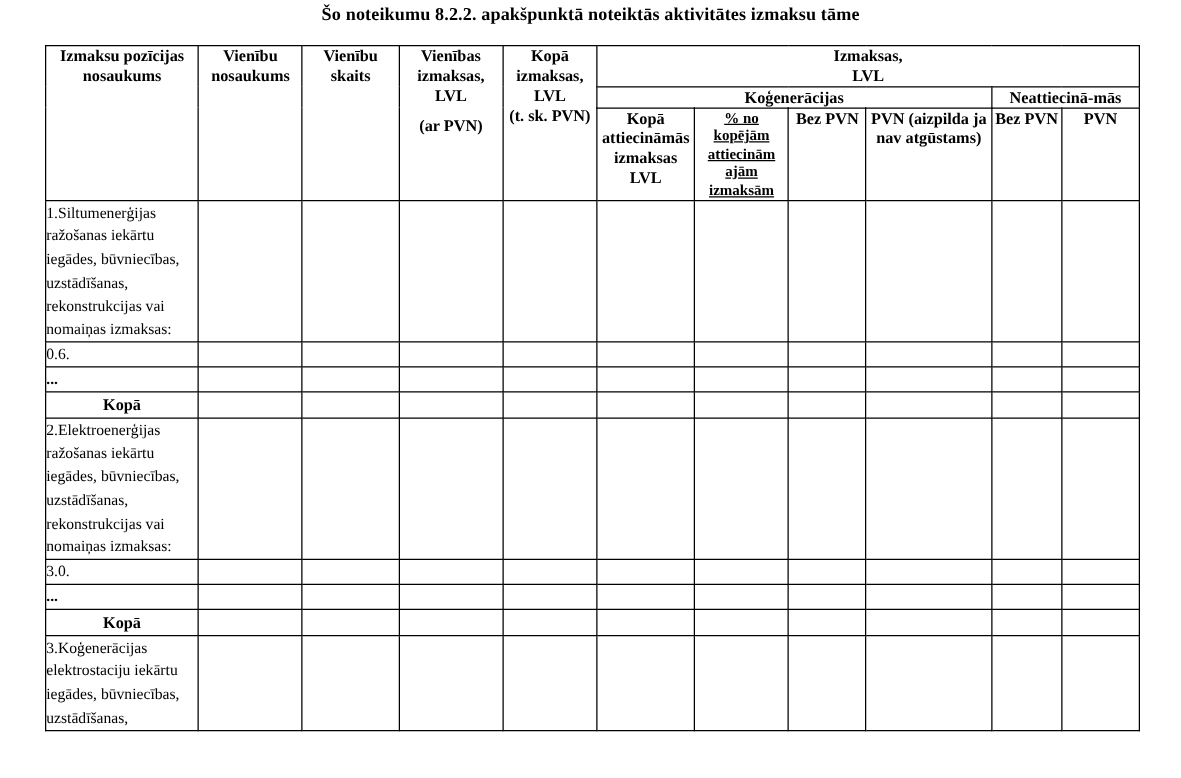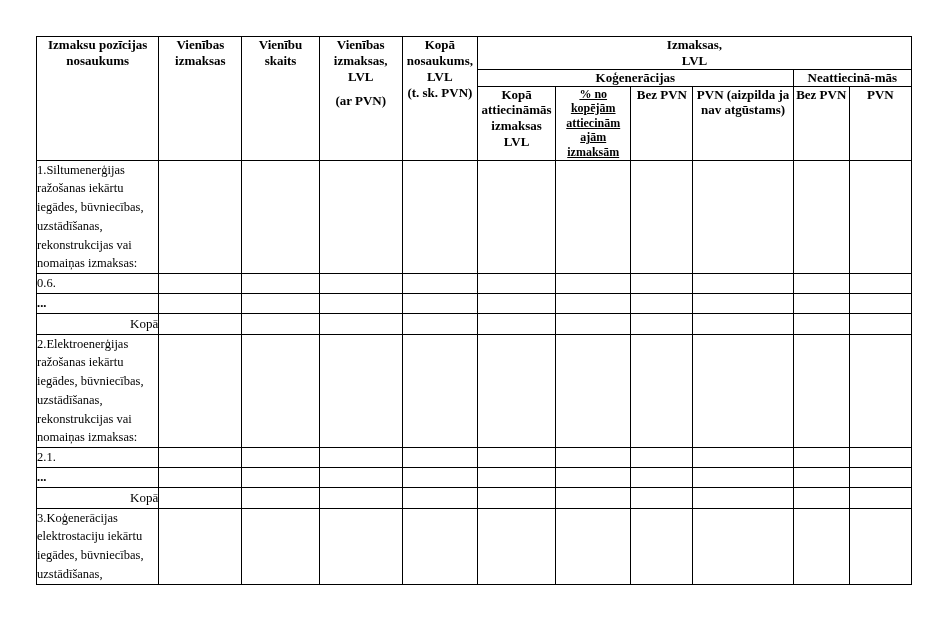--- a/index.html
+++ b/index.html
@@ -61,64 +61,65 @@
     font-size: 12.5px;
     line-height: 1.5;
     padding: 1px 2px 1px 3px;
     height: 19px;
   }
   .rowcell.tall {
     line-height: 1.5;
     margin-left: 29px;
   }
   .total-label {
-    text-align: right;
-    font-weight: normal;
+    text-align: center;
+    font-weight: bold;
     font-size: 13px;
     padding: 1px 6px 1px 3px;
     line-height: 1.5;
     height: 19px;
   }
   .cell-text {
     display: block;
   }
 </style>
 </head>
 <body>
 
 <div class="page">
 
+  <div class="doc-title">Šo noteikumu 8.2.2. apakšpunktā noteiktās aktivitātes izmaksu tāme</div>
 
   <div class="table-wrap">
     <table class="cost-table">
       <colgroup>
         <col style="width:122px">
         <col style="width:83px">
         <col style="width:77px">
         <col style="width:83px">
         <col style="width:75px">
         <col style="width:78px">
         <col style="width:75px">
         <col style="width:62px">
         <col style="width:100px">
         <col style="width:56px">
         <col style="width:62px">
       </colgroup>
       <thead>
         <tr>
           <td class="hd" rowspan="4">Izmaksu pozīcijas nosaukums</td>
-          <td class="hd" rowspan="4">Vienības izmaksas</td>
+          <td class="hd" rowspan="4">Vienību nosaukums</td>
           <td class="hd" rowspan="4">Vienību skaits</td>
           <td class="hd" rowspan="4">
             <span class="cell-text">Vienības izmaksas, LVL</span>
             <span class="cell-text" style="display:block;height:8px"></span>
             <span class="cell-text">(ar PVN)</span>
           </td>
           <td class="hd" rowspan="4">
-            <span class="cell-text">Kopā nosaukums, LVL</span>
+            <span class="cell-text">Kopā izmaksas, LVL</span>
             <span class="cell-text">(t. sk. PVN)</span>
           </td>
           <td class="hd" colspan="6">
             <span class="cell-text">Izmaksas,</span>
             <span class="cell-text">LVL</span>
           </td>
         </tr>
         <tr>
           <td class="hd" colspan="4">Koģenerācijas</td>
           <td class="hd" colspan="2" rowspan="2">Neattiecinā-mās</td>
@@ -200,21 +201,21 @@
           <td class="rowcell"></td>
           <td class="rowcell"></td>
           <td class="rowcell"></td>
           <td class="rowcell"></td>
           <td class="rowcell"></td>
           <td class="rowcell"></td>
           <td class="rowcell"></td>
         </tr>
 
         <tr>
-          <td class="rowcell">2.1.</td>
+          <td class="rowcell">3.0.</td>
           <td class="rowcell"></td>
           <td class="rowcell"></td>
           <td class="rowcell"></td>
           <td class="rowcell"></td>
           <td class="rowcell"></td>
           <td class="rowcell"></td>
           <td class="rowcell"></td>
           <td class="rowcell"></td>
           <td class="rowcell"></td>
           <td class="rowcell"></td>

